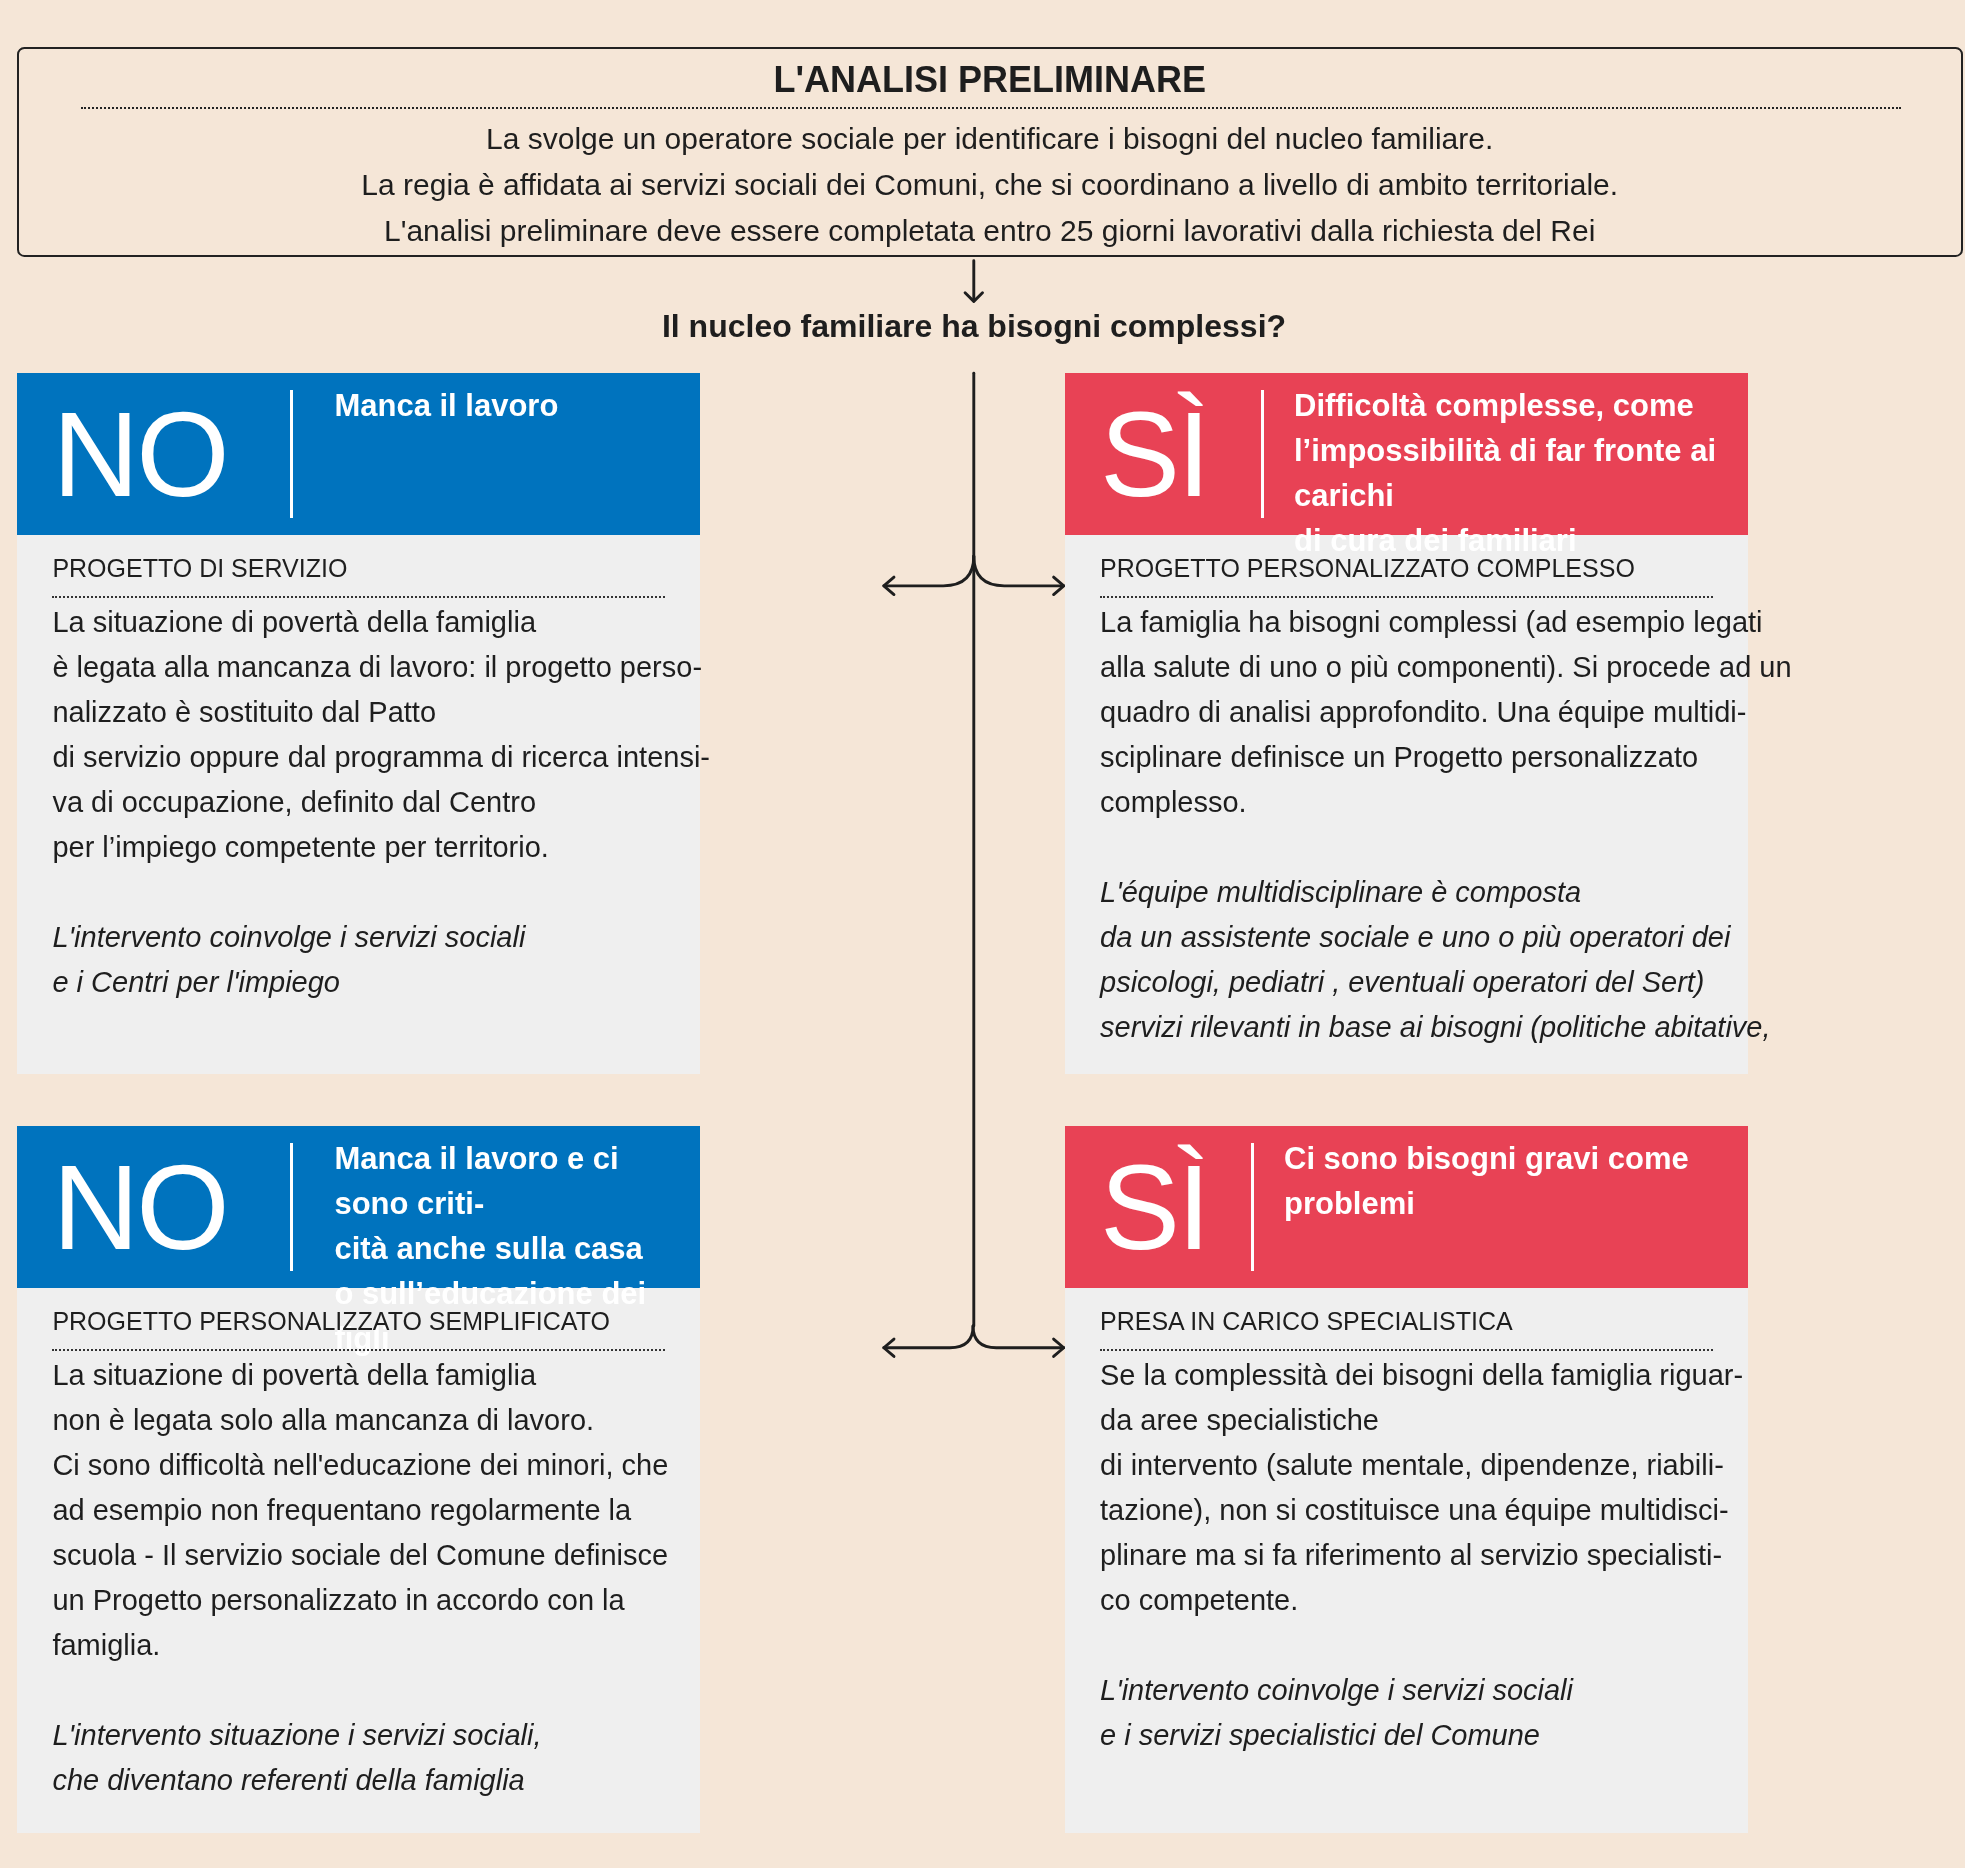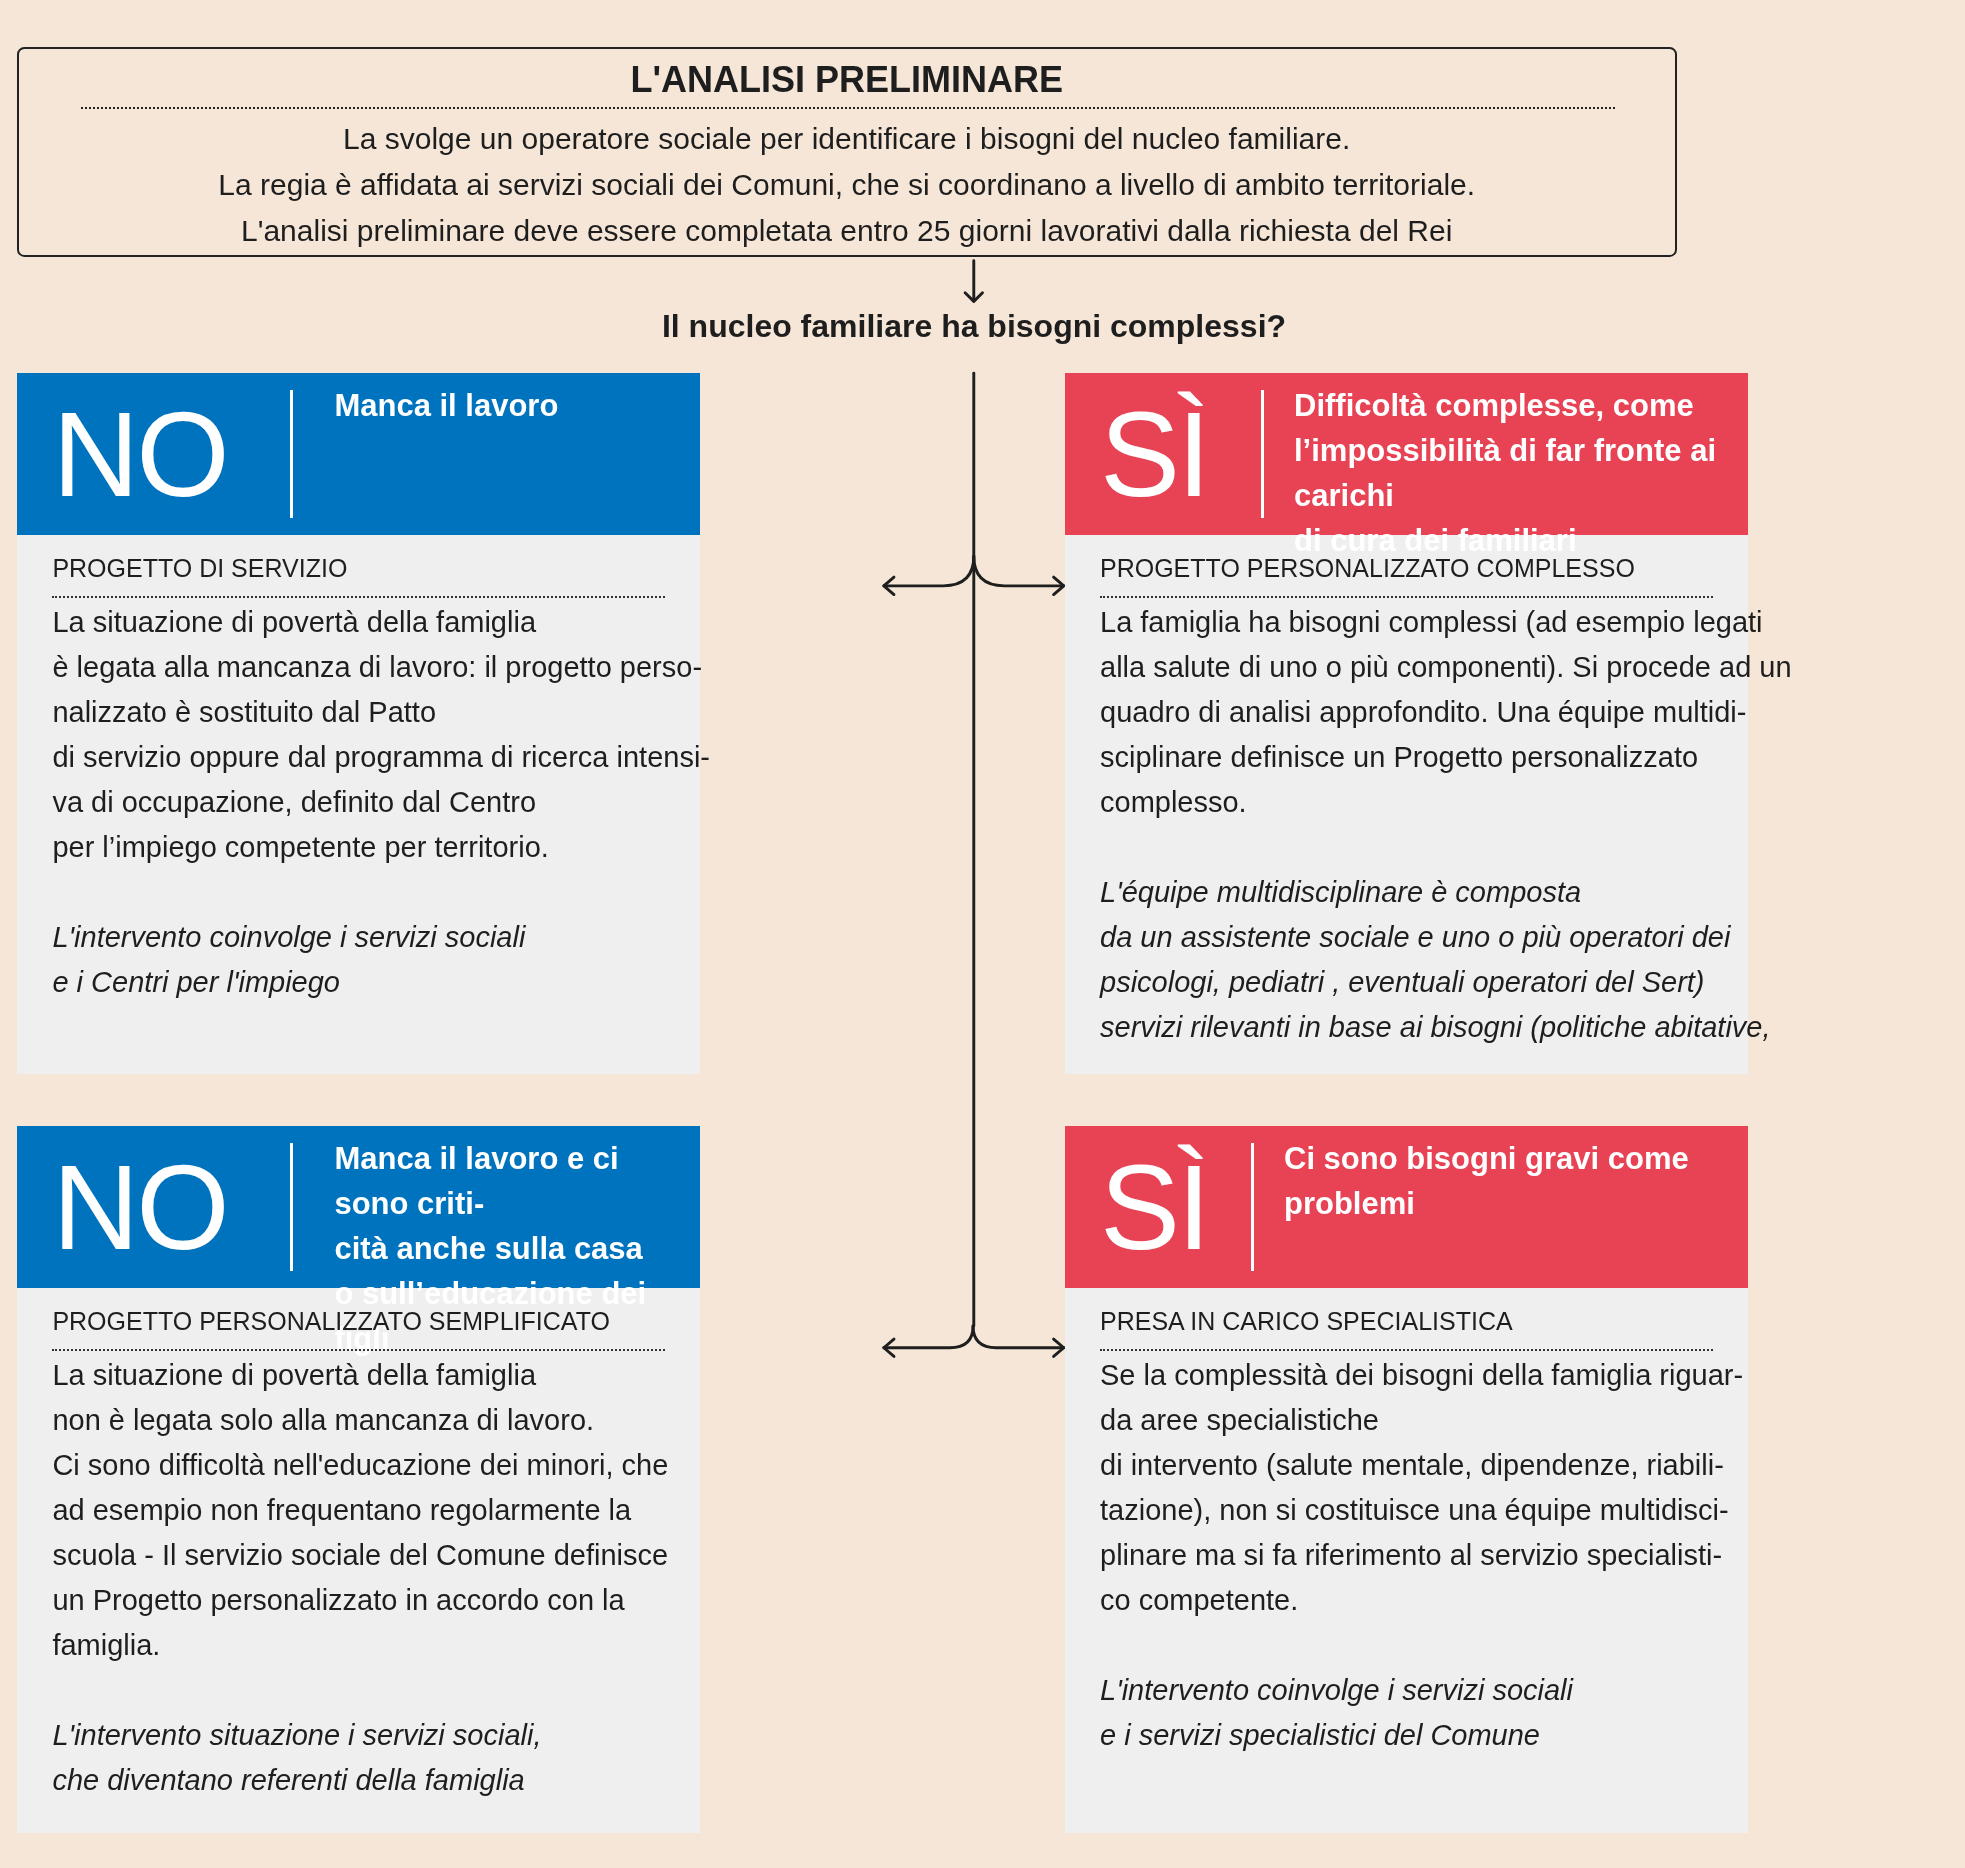--- a/index.html
+++ b/index.html
@@ -2,21 +2,21 @@
 <html style="font-size:11.6px"><head>
 <meta charset="utf-8">
 <style>
   html, body { margin:0; padding:0; }
   body {
     width:1965px; height:1869px; position:relative; overflow:hidden;
     background:#F5E6D7; color:#1E1E1E;
     font-family:"Liberation Sans", sans-serif;
   }
   .top-box {
-    position:absolute; left:16.7px; top:47px; width:1660px; height:210px;
+    position:absolute; left:16.7px; top:47px; width:1946px; height:210px;
     border:2.9px solid #222; border-radius:7.3px; box-sizing:border-box;
   }
   .top-title {
     position:absolute; left:0; right:0; top:10.2px; text-align:center;
     font-weight:bold; font-size:36px; letter-spacing:0px;
   }
   .top-dots {
     position:absolute; left:62px; right:60px; top:58px; height:0;
     border-top:2.9px dotted #222;
   }

